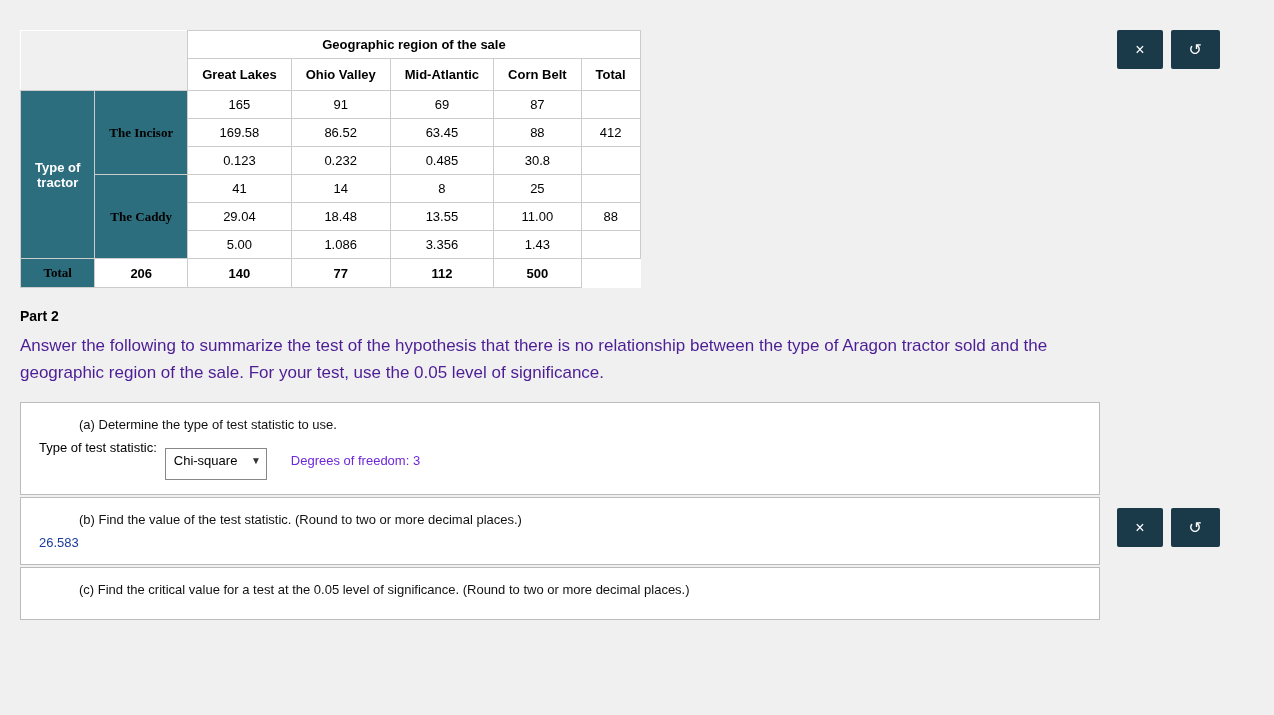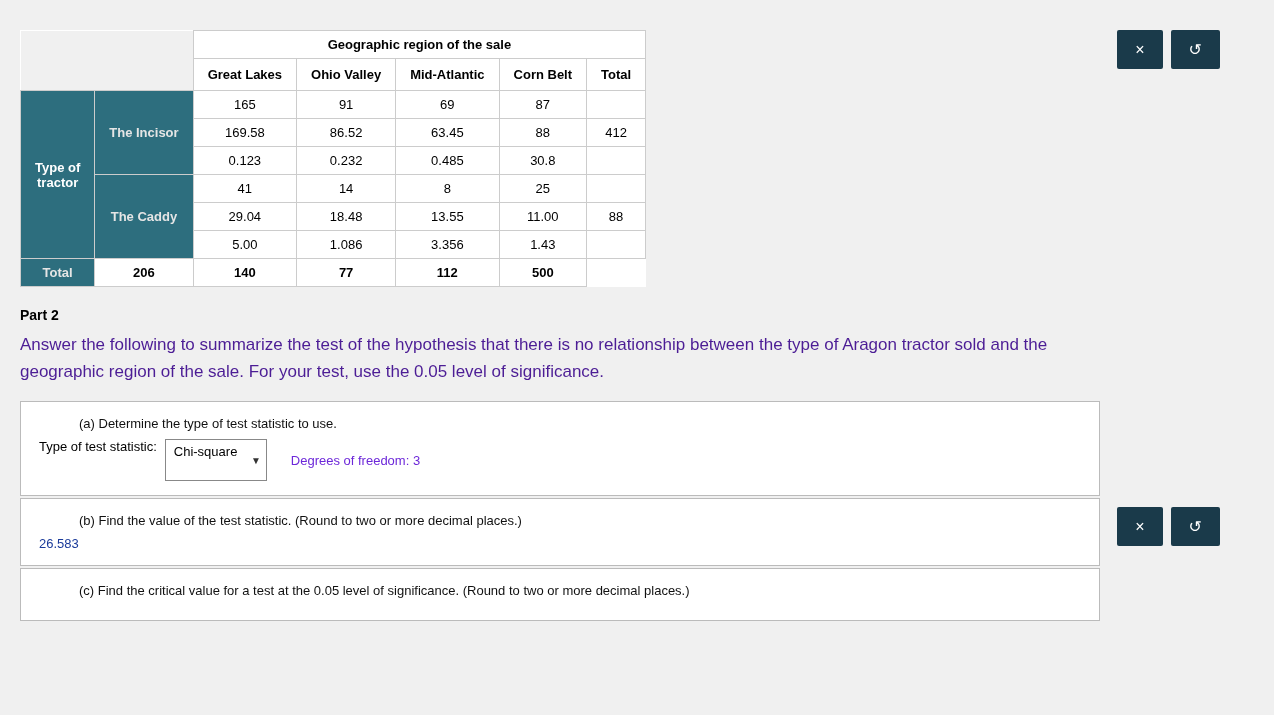--- a/index.html
+++ b/index.html
@@ -76,26 +76,27 @@
       background: #2d6e7e !important;
       color: white;
       font-weight: bold;
       font-size: 13px;
       text-align: center;
       vertical-align: middle;
     }
 
     .row-label-cell {
       background: #2d6e7e !important;
-      color: #e5e5e5;
+      color: #000000;
       font-weight: bold;
       text-align: left;
       padding: 6px 12px;
       font-size: 13px;
       vertical-align: middle;
+      font-family: Liberation Serif, serif;
     }
 
     .total-row td {
       font-weight: bold;
     }
 
     .part2-title {
       font-weight: bold;
       font-size: 14px;
       margin-bottom: 8px;
@@ -137,24 +138,25 @@
 
     .select-wrapper {
       position: relative;
       display: inline-block;
     }
 
     select {
       appearance: none;
       -webkit-appearance: none;
       border: 1px solid #888;
-      padding: 4px 28px 21px 8px;
+      padding: 4px 28px 11px 8px;
       font-size: 13px;
       background: white;
       cursor: pointer;
+      margin-top: 8px;
     }
 
     .select-arrow {
       position: absolute;
       right: 6px;
       top: 50%;
       transform: translateY(-50%);
       pointer-events: none;
       font-size: 10px;
       color: #333;

